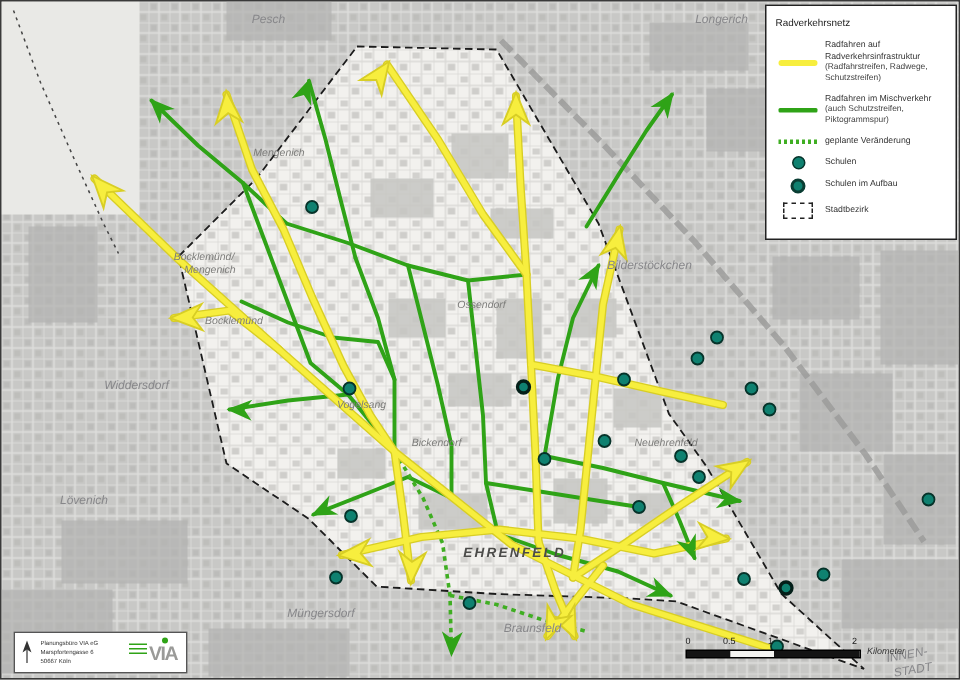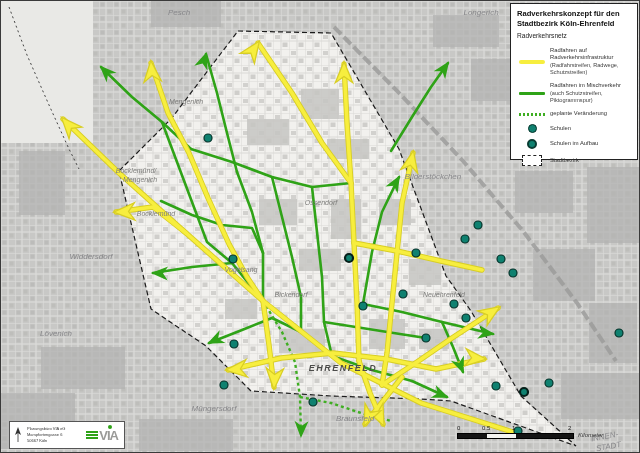--- a/index.html
+++ b/index.html
@@ -36,21 +36,21 @@
   .leg-text{font-size:5.8px;color:#333;line-height:1.3;}
   .leg-text .l2{color:#444;font-size:5.6px;}
 
   
   .credits{
     position:absolute;left:8px;top:420px;width:116px;height:28px;z-index:5;
     background:#fff;border:1px solid #555;box-sizing:border-box;
     display:flex;align-items:center;gap:5px;padding:2px 4px;
   }
   .credit-lines{font-size:4px;line-height:1.45;color:#333;flex:1;}
-  .via-logo{display:flex;align-items:center;gap:1px;position:relative;padding-right:2px;}
+  .via-logo{display:flex;align-items:flex-start;gap:1px;position:relative;padding-right:2px;}
   .via-bars{display:flex;flex-direction:column;gap:1.5px;}
   .via-bars b{display:block;width:12px;height:1.6px;background:var(--green,#2fa317);}
   .via-text{font-size:13px;font-weight:bold;color:#9a9a98;letter-spacing:-1px;line-height:1;}
   .via-dot{position:absolute;right:8px;top:-4px;width:4px;height:4px;border-radius:50%;background:var(--green,#2fa317);}
 
   
   .scalebar{position:absolute;left:456px;top:424px;width:178px;height:18px;z-index:4;font-size:6px;color:#1a1a1a;}
   .sl{position:absolute;top:0;}
   .sbar{position:absolute;left:0;top:8px;width:115px;height:4px;border:1px solid #000;display:flex;box-sizing:content-box;}
   .sbar .b1{width:29px;background:#141414;}
@@ -205,24 +205,20 @@
     <text text-anchor="middle" transform="translate(290,296)" class="ml-in">Bickendorf</text>
     <text text-anchor="middle" transform="translate(443,296)" class="ml-in">Neuehrenfeld</text>
     <text text-anchor="middle" transform="translate(342,370)" class="ml-caps">EHRENFELD</text>
     <text text-anchor="middle" transform="translate(213,410)" class="ml-out">Müngersdorf</text>
     <text text-anchor="middle" transform="translate(354,420)" class="ml-out">Braunsfeld</text>
     <text text-anchor="middle" transform="translate(604,438) rotate(-10)" class="ml-out">INNEN-</text>
     <text text-anchor="middle" transform="translate(608,448) rotate(-10)" class="ml-out">STADT</text>
   </svg>
 
 <div class="legend">
-  <div class="legend-title">
-    <div>Radverkehrskonzept für den</div>
-    <div>Stadtbezirk Köln-Ehrenfeld</div>
-  </div>
   <div class="legend-sub">Radverkehrsnetz</div>
   <div class="legend-items">
       <div class="leg-row">
         <span class="sym line-yellow">
           <i></i>
         </span>
         <div class="leg-text">
           <div class="l1">Radfahren auf Radverkehrsinfrastruktur</div>
           <div class="l2">(Radfahrstreifen, Radwege, Schutzstreifen)</div>
         </div>

